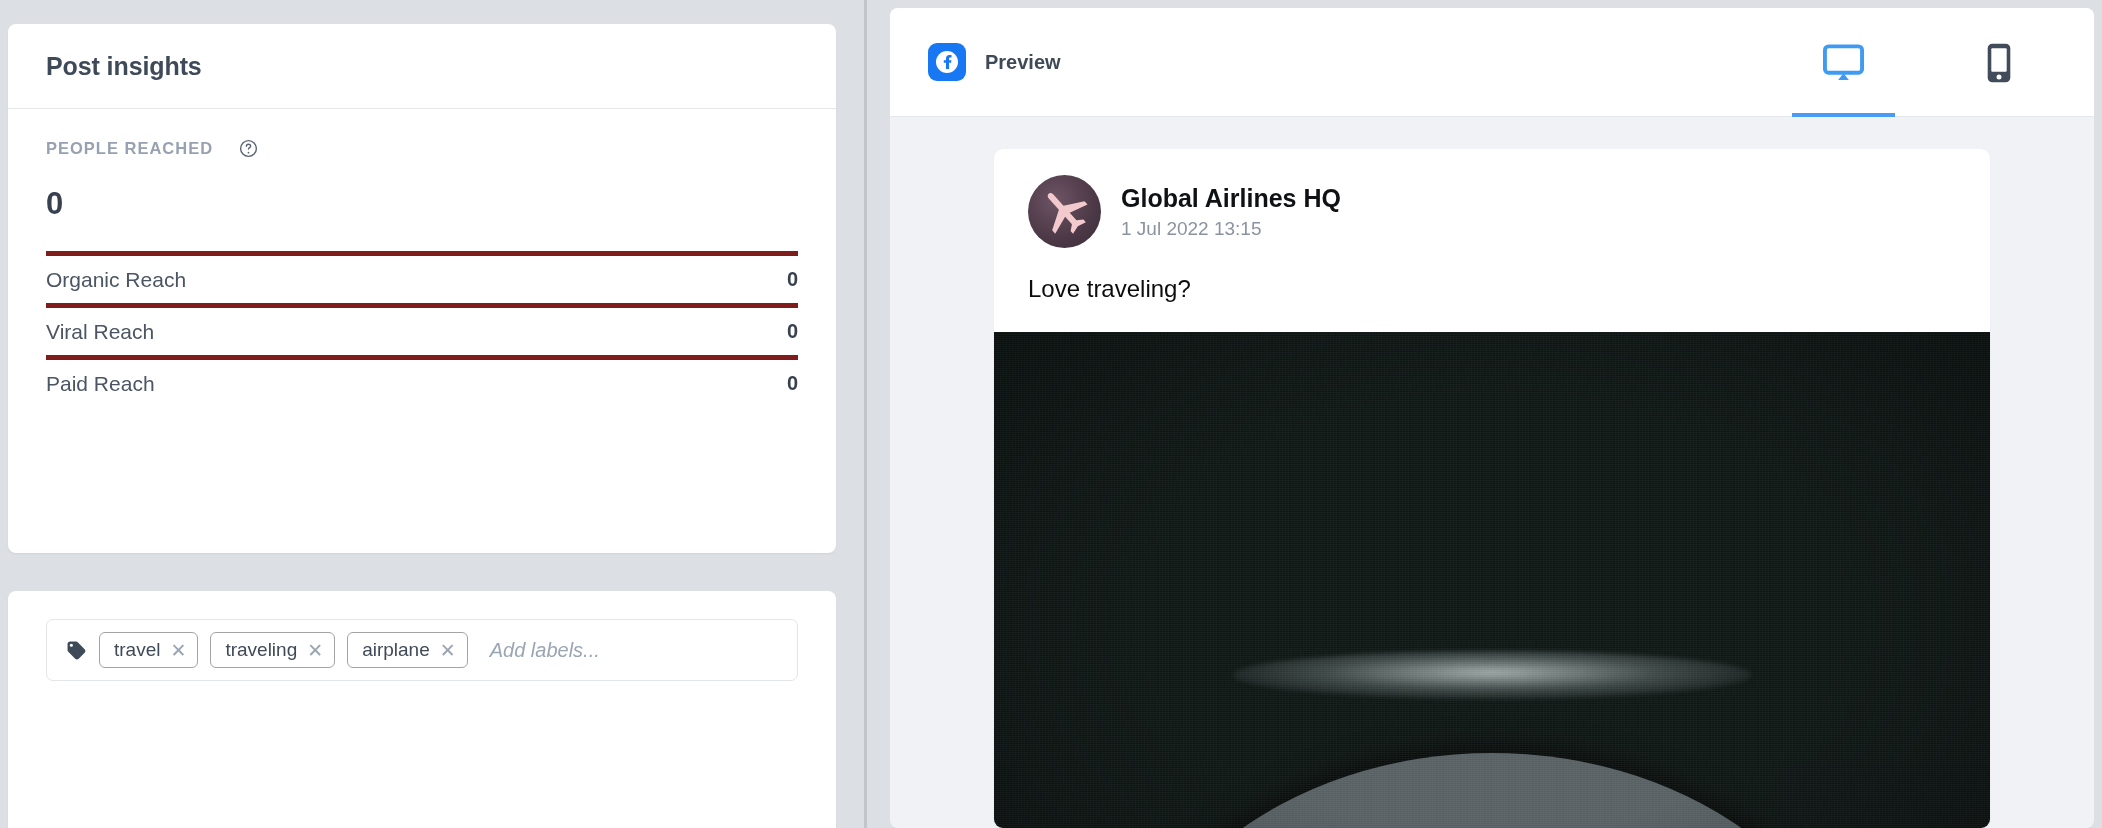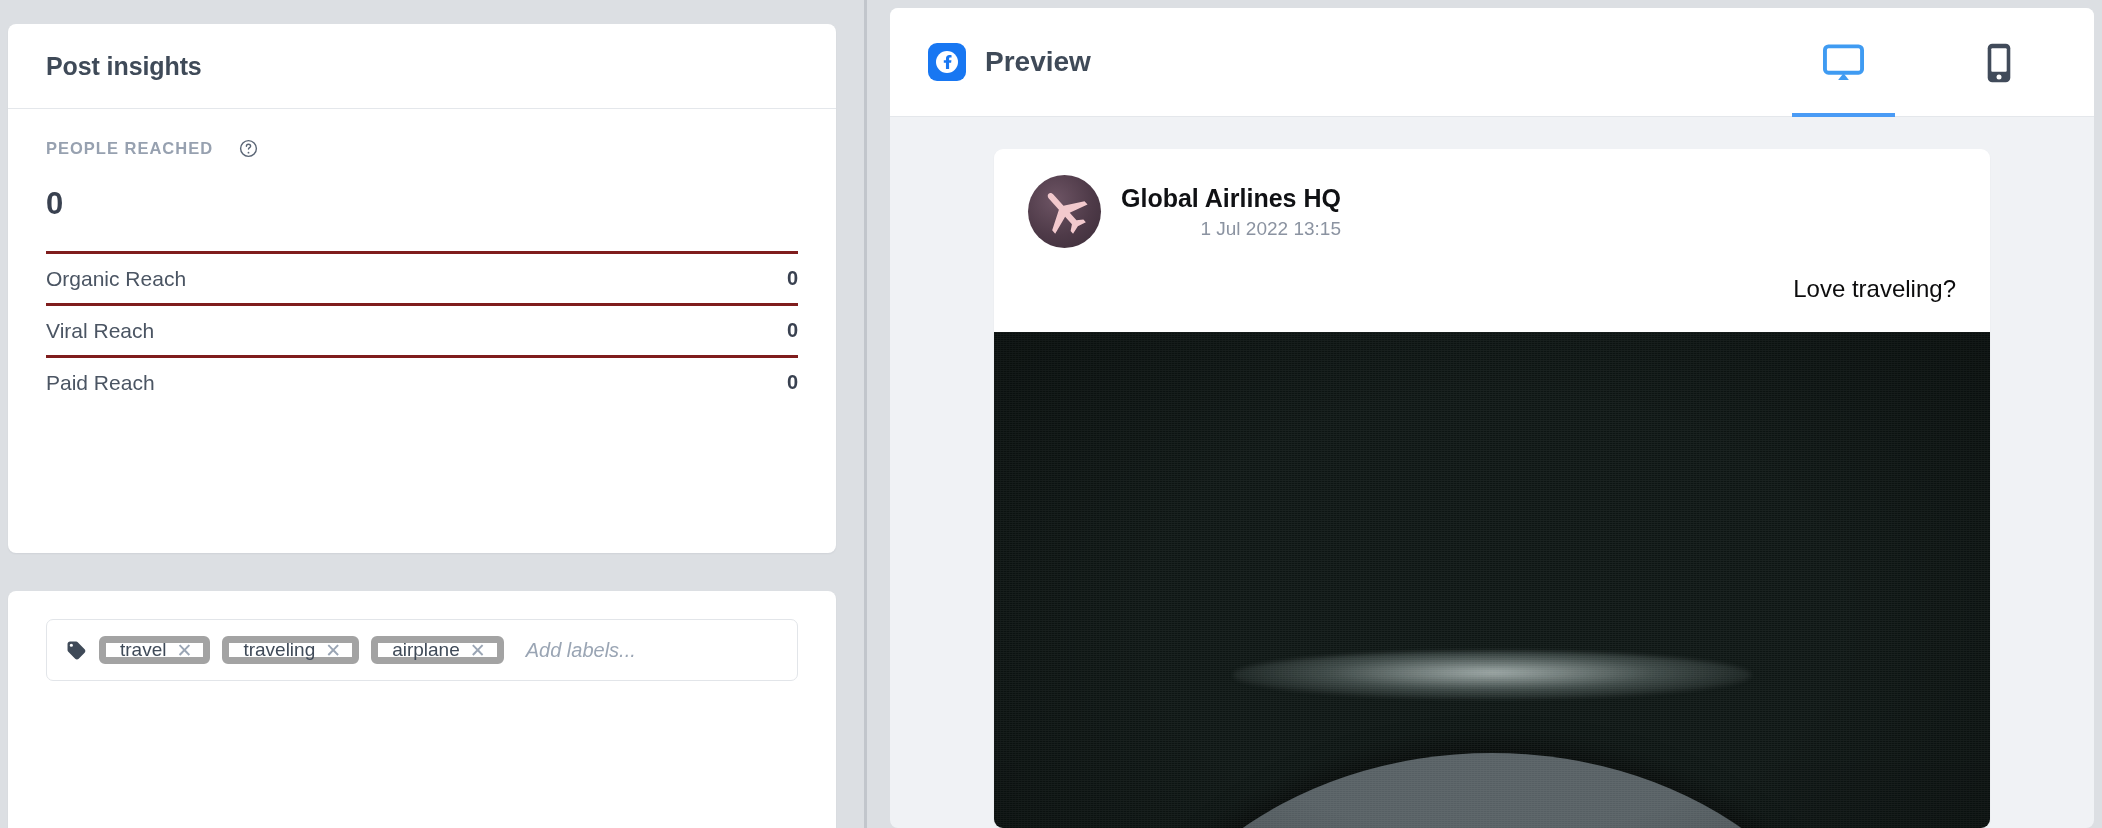--- a/index.html
+++ b/index.html
@@ -90,21 +90,21 @@
     font-weight: 700;
     color: #394150;
     margin-bottom: 29px;
   }
 
   .metric-row {
     display: flex;
     align-items: center;
     justify-content: space-between;
     height: 52px;
-    border-top: 3px solid #7f1d1d;
+    border-top: 5px solid #7f1d1d;
   }
   .metric-row:first-of-type { border-top: none; }
   .metric-name {
     font-size: 21px;
     color: #4b5563;
   }
   .metric-value {
     font-size: 20px;
     font-weight: 700;
     color: #394150;
@@ -131,23 +131,23 @@
     display: inline-flex; align-items: center; justify-content: center;
     color: #3f4a58;
     flex: 0 0 auto;
   }
   .tag-icon svg { display: block; }
 
   .chip {
     display: inline-flex;
     align-items: center;
     gap: 10px;
-    height: 28px;
+    height: 36px;
     padding: 0 11px 0 14px;
-    border: 7px solid #a3a3a3;
+    border: 1px solid #a3a3a3;
     border-radius: 6px;
     background: #fff;
   }
   .chip-text {
     font-size: 19px;
     color: #3f4a58;
   }
   .chip-close {
     font-size: 19px;
     line-height: 1;
@@ -186,21 +186,21 @@
   .fb-badge {
     width: 38px; height: 38px;
     border-radius: 9px;
     background: #1877f2;
     display: inline-flex;
     align-items: center; justify-content: center;
     flex: 0 0 auto;
   }
   .fb-badge svg { display:block; }
   .preview-title {
-    font-size: 28px;
+    font-size: 20px;
     font-weight: 700;
     color: #3f4a58;
     margin-left: 19px;
   }
 
   .device-tabs {
     position: absolute;
     right: 44px;
     top: 0;
     height: 109px;
@@ -230,21 +230,20 @@
     height: 711px;
     padding: 32px 104px 0 104px;
     position: relative;
   }
   .post-card {
     background: #ffffff;
     border-radius: 9px;
     box-shadow: 0 1px 2px rgba(16,24,40,0.05);
     overflow: hidden;
     height: 100%;
-    text-align: right;
   }
   .post-head {
     display: flex;
     align-items: center;
     gap: 20px;
     padding: 26px 34px 0 34px;
   }
   .avatar {
     width: 73px; height: 73px;
     border-radius: 50%;

